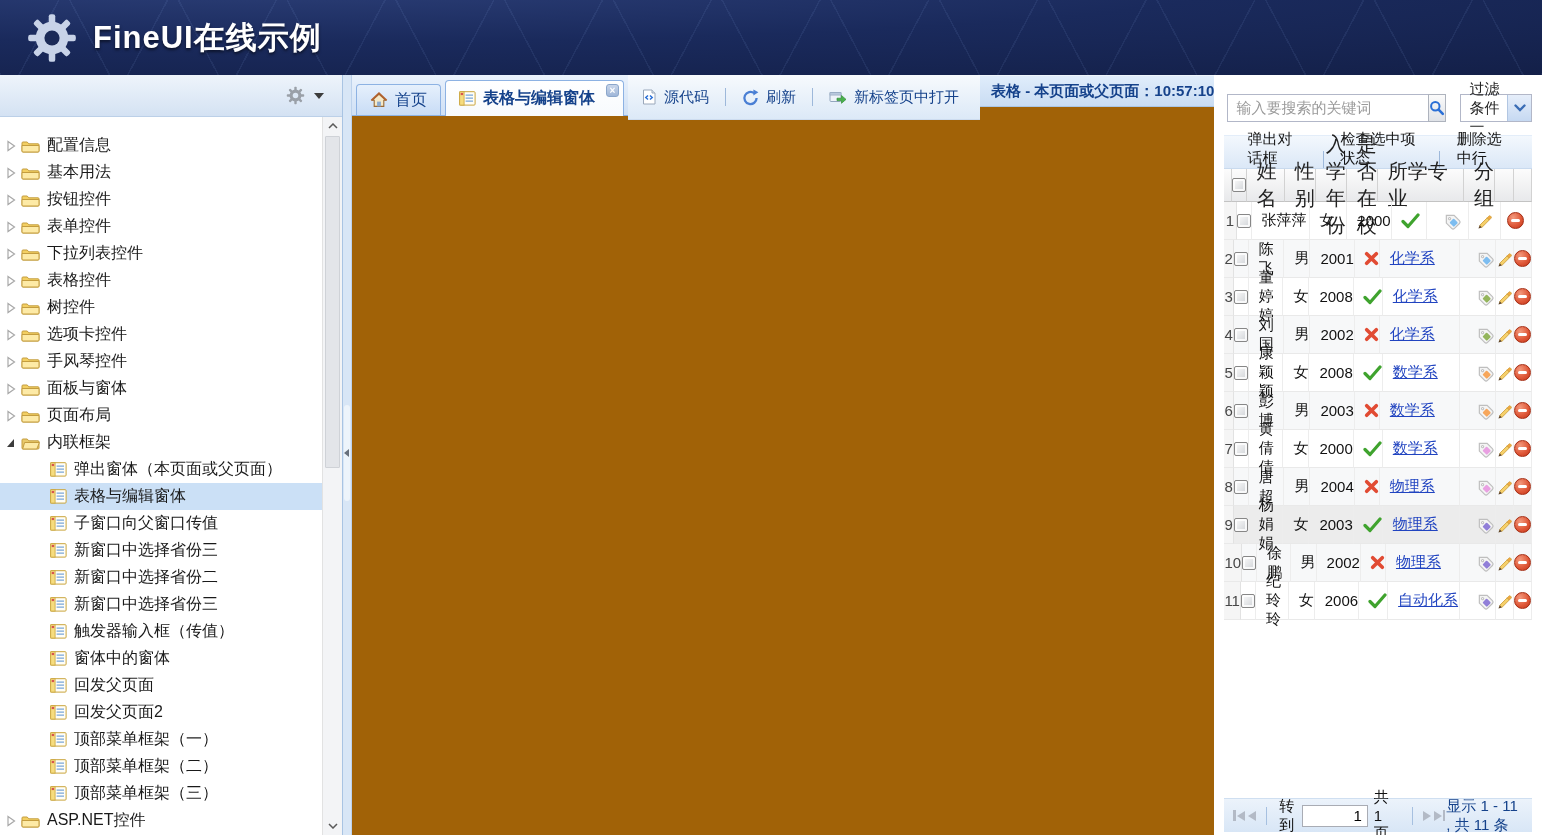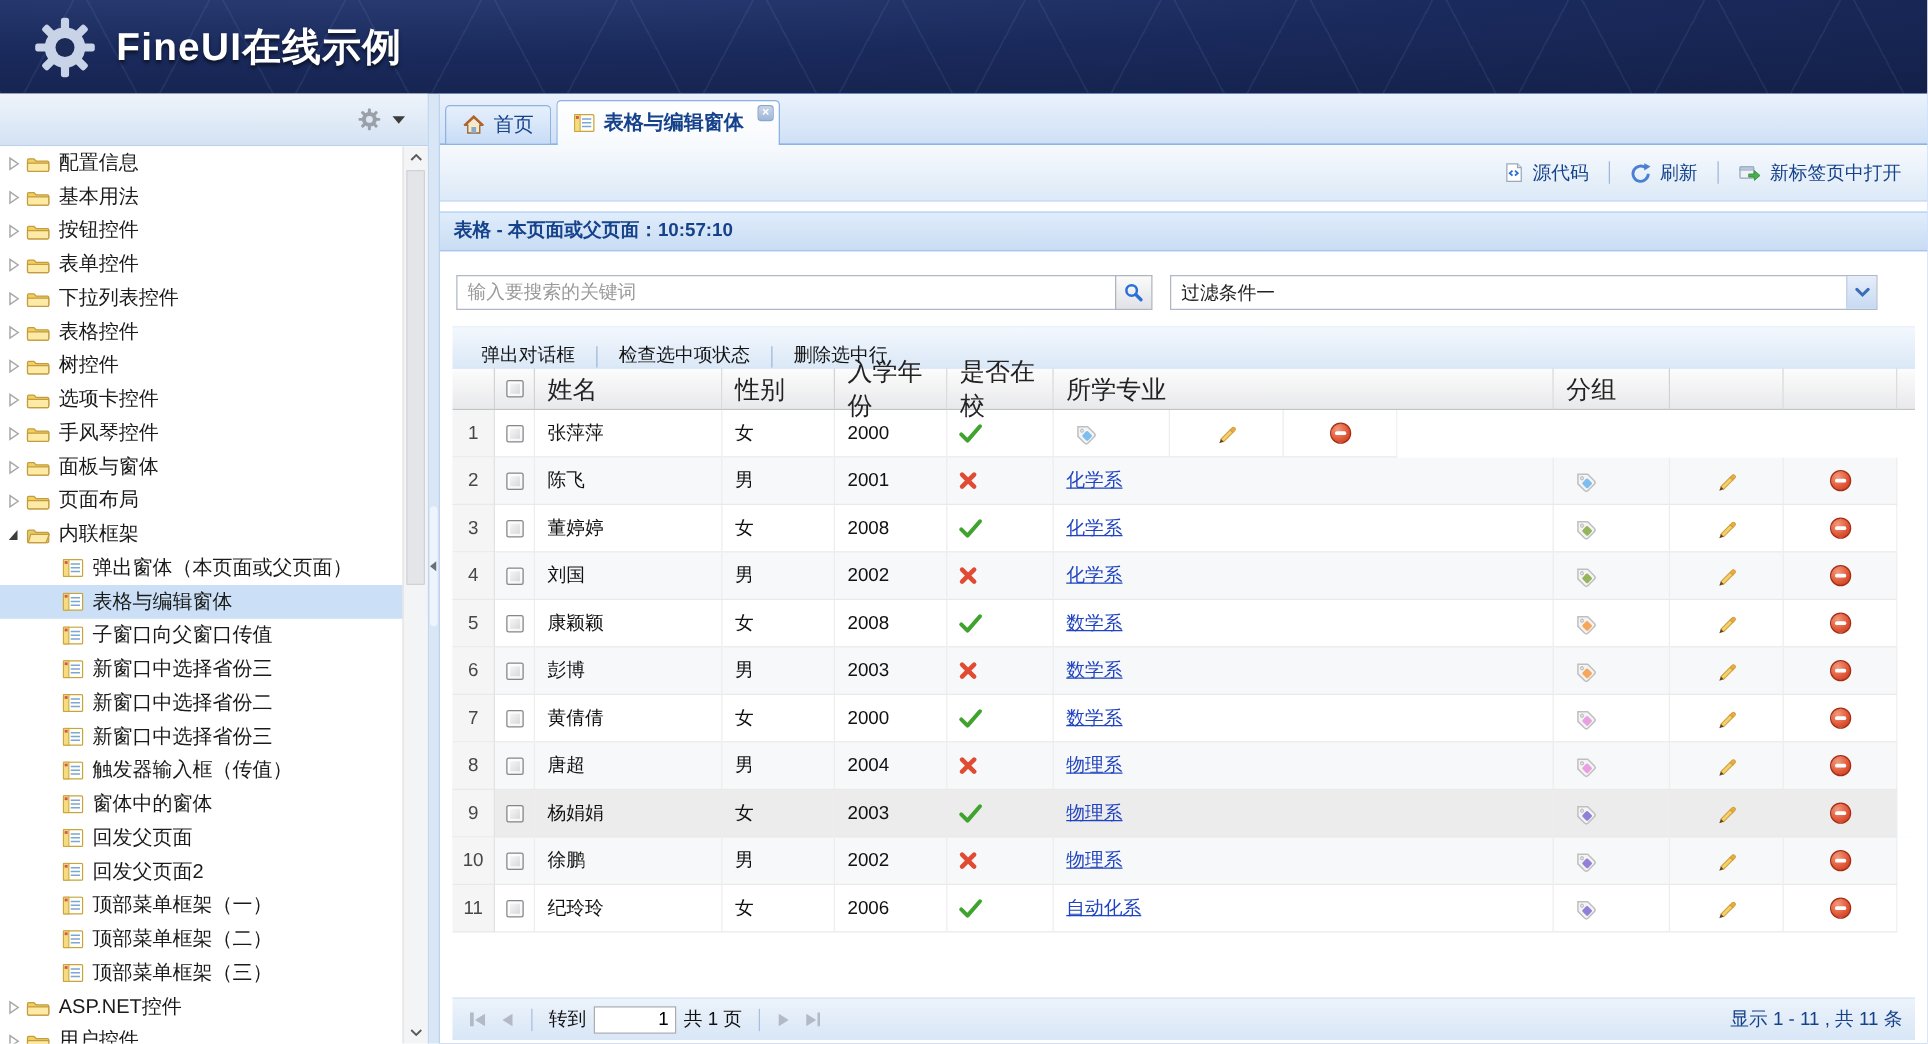--- a/index.html
+++ b/index.html
@@ -16,40 +16,40 @@
   .app-title{color:#fff;font-size:31px;font-weight:bold;margin-left:15px;letter-spacing:1px;
     text-shadow:0 2px 3px rgba(0,0,0,.55)}
 
   .main{display:flex;height:760px;flex:none}
 
   
   .sidebar{width:343px;flex:none;display:flex;flex-direction:column;border-right:1px solid #a9c4e3;box-sizing:border-box;background:#fff}
   .side-header{height:41px;flex:none;background:linear-gradient(#eef4fb,#d4e2f3);border-bottom:1px solid #bcd0e8;
     display:flex;align-items:center;justify-content:flex-end;padding-right:18px;gap:9px}
   .caret-down{width:0;height:0;border-left:5px solid transparent;border-right:5px solid transparent;border-top:6px solid #3c3c3c}
-  .tree{flex:1;position:relative;background:#fff;overflow:hidden;padding-top:0}
+  .tree{flex:1;position:relative;background:#fff;overflow:hidden;padding-top:15px}
   .tree-item{height:27px;display:flex;align-items:center;white-space:nowrap;cursor:pointer}
   .tree-item.folder{padding-left:6px}
   .tree-item.leaf{padding-left:50px}
   .tree-item .lbl{font-size:16px;color:#1a1a1a;margin-left:7px}
   .tree-item.selected{background:#cbe0f6}
   .t-arrow{margin-right:5px;flex:none}
   .t-ic{flex:none}
   .vscroll{position:absolute;top:0;right:0;width:20px;height:100%;background:#f3f4f6;border-left:1px solid #e2e2e2;box-sizing:border-box}
   .sb-btn{height:18px;display:flex;align-items:center;justify-content:center;cursor:pointer}
   .sb-btn.down{position:absolute;bottom:0;left:0;right:0}
   .sb-thumb{position:absolute;top:19px;left:2px;right:2px;height:330px;background:#e3e5e9;border:1px solid #cfd2d7;border-radius:1px;cursor:pointer}
 
   
   .splitter{width:9px;flex:none;background:#d8e6f6;border-right:1px solid #bdd2ec;box-sizing:border-box;position:relative;cursor:col-resize}
   .split-handle{position:absolute;top:330px;left:1px;width:6px;height:96px;background:rgba(255,255,255,.55);border-radius:3px}
   .split-arrow{position:absolute;top:44px;left:0;width:0;height:0;border-top:4.5px solid transparent;border-bottom:4.5px solid transparent;border-right:5.5px solid #68707c;cursor:pointer}
 
   
-  .content{flex:1;min-width:0;display:flex;flex-direction:column;background:#3b82f6}
+  .content{flex:1;min-width:0;display:flex;background:#a16207}
 
   .tabbar{height:41px;flex:none;background:linear-gradient(#eaf2fc,#cfe0f5);border-bottom:1px solid #8db2e3;
     display:flex;align-items:flex-end;padding-left:4px;box-sizing:border-box}
   .tab{display:inline-flex;align-items:center;gap:7px;height:30px;padding:0 13px;border:1px solid #8db2e3;border-bottom:none;
     border-radius:4px 4px 0 0;background:linear-gradient(#e6f0fc,#c8dcf6);color:#15428b;margin-right:4px;position:relative;cursor:pointer;font-size:16px}
   .tab.active{height:35px;background:linear-gradient(#ffffff,#f7fafd);font-weight:bold;margin-bottom:-1px;padding-right:28px;z-index:2}
   .tab-close{position:absolute;top:3px;right:4px;width:13px;height:13px;border-radius:3px;box-sizing:border-box;
     background:linear-gradient(#c9d6ea,#9fb6d8);border:1px solid #8ba6cb;color:#fff;font-size:10px;line-height:11px;text-align:center;font-weight:bold;cursor:pointer}
 
   .pg-toolbar{height:44px;flex:none;background:linear-gradient(#f7fafd,#dce9f7);border-bottom:1px solid #cddcef;

